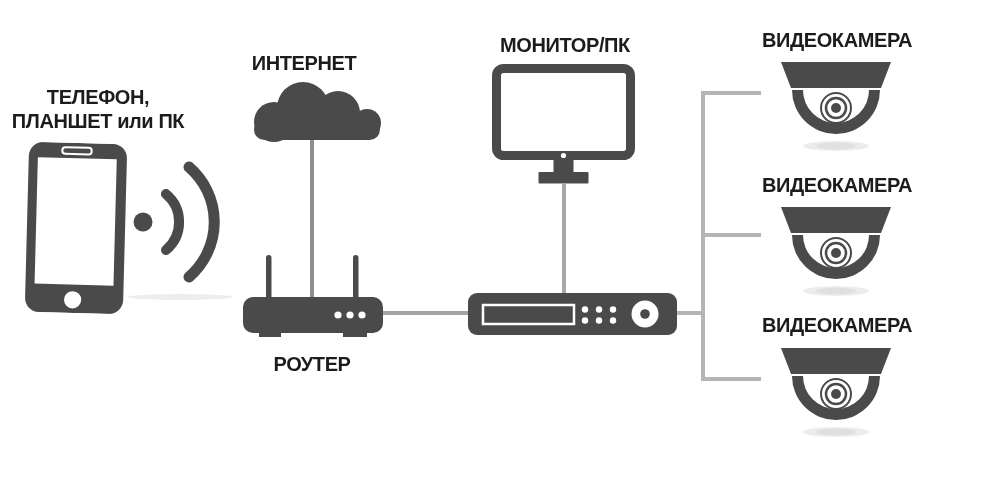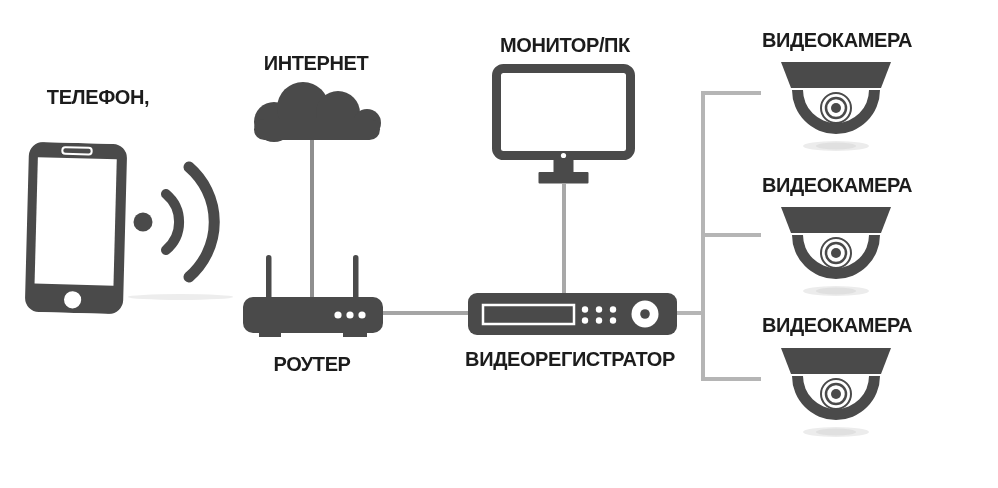--- a/index.html
+++ b/index.html
@@ -40,21 +40,21 @@
   .shadow  { position:absolute; left:128px; top:294px; width:105px; height:6px;
              border-radius:50%; background:#ededed; }
   .cloud   { left:250px; top:82px; }
   .router  { left:243px; top:255px; }
   .monitor { left:492px; top:64px; }
   .dvr     { left:468px; top:293px; }
   .cam1    { left:780px; top:62px; }
   .cam2    { left:780px; top:207px; }
   .cam3    { left:780px; top:348px; }
   .phone-lbl   { left:8px;   top:85px;  width:180px; line-height:24px; }
-  .inet-lbl    { left:236px; top:52px;  width:160px; }
+  .inet-lbl    { left:224px; top:52px;  width:160px; }
   .router-lbl  { left:232px; top:341px; width:160px;margin-top:12px; }
   .monitor-lbl { left:485px; top:34px;  width:160px; }
   .dvr-lbl     { left:460px; top:348px; width:220px; }
   .camlbl1     { left:757px; top:29px;  width:160px; }
   .camlbl2     { left:757px; top:174px; width:160px; }
   .camlbl3     { left:757px; top:314px; width:160px; }
 </style>
 </head>
 <body>
 
@@ -144,22 +144,22 @@
     <ellipse cx="56" cy="84" rx="20" ry="3.5" fill="#e0e0e0"></ellipse>
     <path d="M 1 0 H 111 L 101 26 H 11 Z" fill="var(--icon)"></path>
     <path d="M 12 28 A 44 44 0 0 0 100 28 L 89 28 A 33 33 0 0 1 23 28 Z" fill="var(--icon)"></path>
     <circle cx="56" cy="46" r="15" fill="none" stroke="var(--icon)" stroke-width="2"></circle>
     <circle cx="56" cy="46" r="10" fill="none" stroke="var(--icon)" stroke-width="2.5"></circle>
     <circle cx="56" cy="46" r="5" fill="var(--icon)"></circle>
   </svg>
 
   <div class="lbl phone-lbl">
     <span>ТЕЛЕФОН,</span>
+    <span>ПЛАНШЕТ или ПК</span>
   </div>
   <div class="lbl inet-lbl">ИНТЕРНЕТ</div>
   <div class="lbl router-lbl">РОУТЕР</div>
   <div class="lbl monitor-lbl">МОНИТОР/ПК</div>
-  <div class="lbl dvr-lbl">ВИДЕОРЕГИСТРАТОР</div>
   <div class="lbl camlbl1">ВИДЕОКАМЕРА</div>
   <div class="lbl camlbl2">ВИДЕОКАМЕРА</div>
   <div class="lbl camlbl3">ВИДЕОКАМЕРА</div>
 
 </div>
 
 </body></html>

